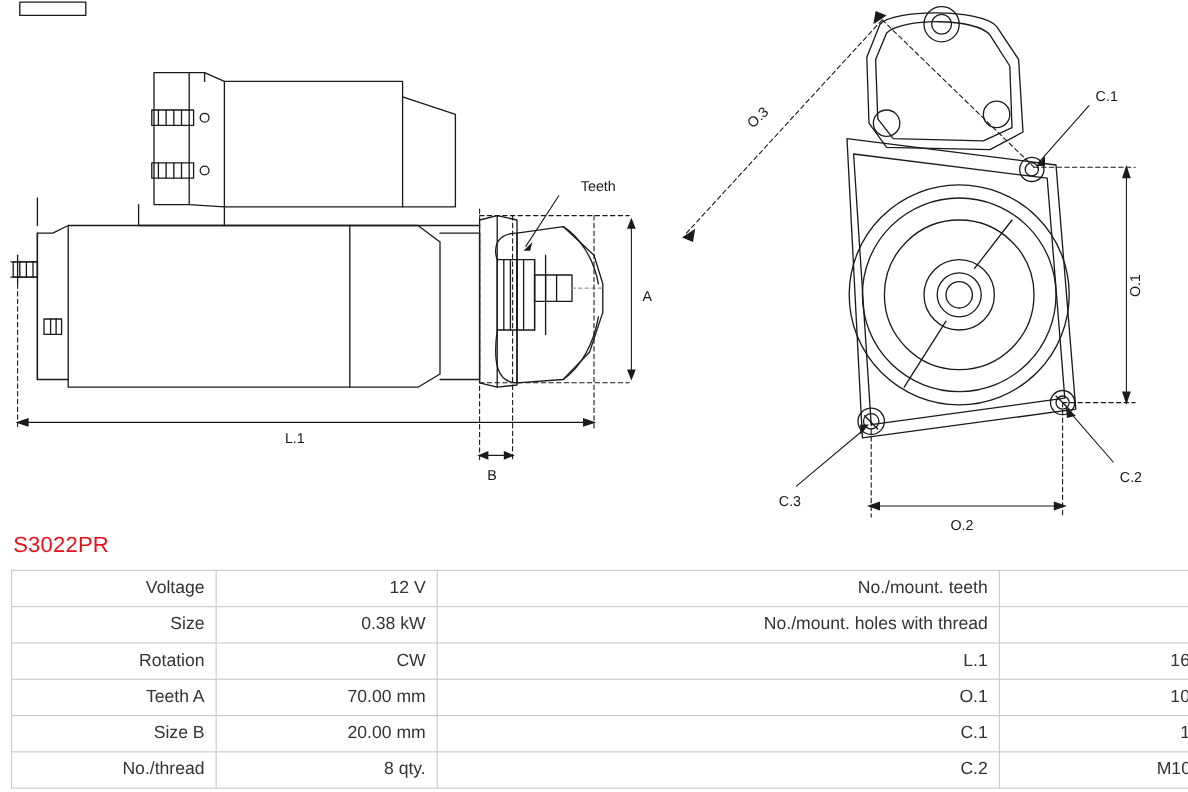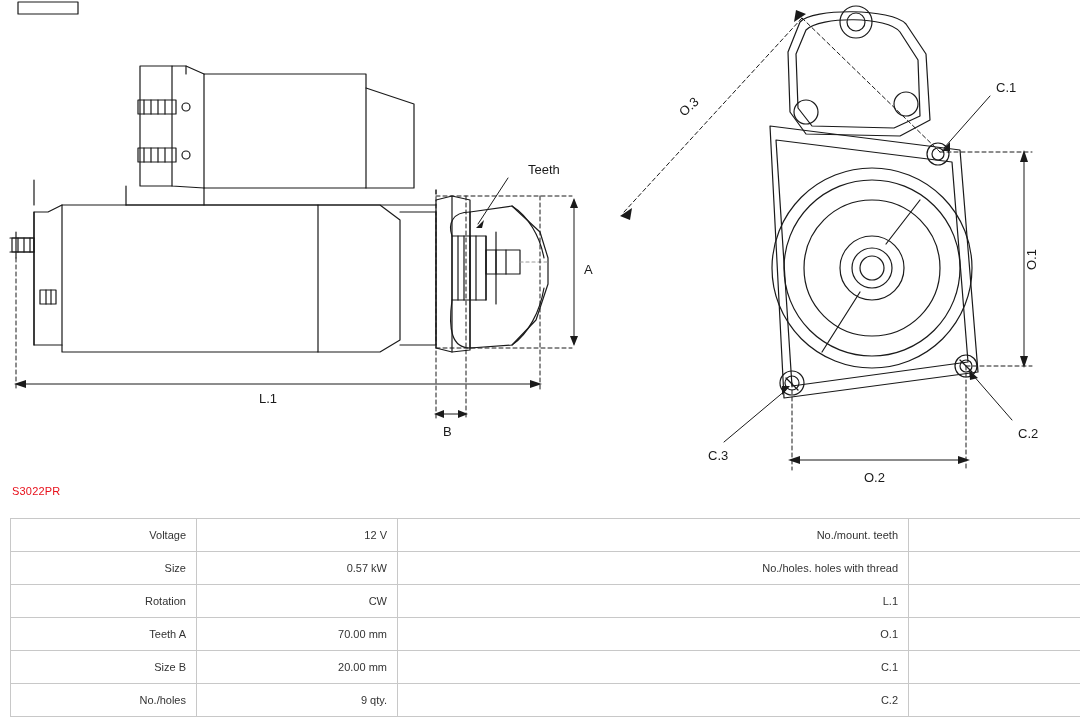--- a/index.html
+++ b/index.html
@@ -24,36 +24,36 @@
     position: absolute;
     left: 0;
     top: 0;
     width: 1080px;
     height: 490px;
   }
   .part-number {
     position: absolute;
     left: 12px;
     top: 485px;
-    font-size: 11px;
+    font-size: 20px;
     color: #e8101b;
     letter-spacing: 0.2px;
   }
   table.specs {
     position: absolute;
     left: 10px;
     top: 518px;
     width: 1060px;
     border-collapse: collapse;
     table-layout: fixed;
   }
   table.specs td {
     border: 1px solid #c8c8c8;
     height: 32px;
-    font-size: 11px;
+    font-size: 16px;
     padding: 0 10px;
     color: #333333;
     background: #ffffff;
   }
   td.lbl {
     background: #d9d9d9;
     text-align: right;
     color: #222222;
   }
   td.val {
@@ -231,22 +231,22 @@
   <table class="specs">
     <tbody>
       <tr>
         <td class="lbl c1">Voltage</td>
         <td class="val c2">12 V</td>
         <td class="lbl c3">No./mount. teeth</td>
         <td class="val c4">2 qty.</td>
       </tr>
       <tr>
         <td class="lbl c1">Size</td>
-        <td class="val c2">0.57 kW</td>
-        <td class="lbl c3">No./holes. holes with thread</td>
+        <td class="val c2">0.38 kW</td>
+        <td class="lbl c3">No./mount. holes with thread</td>
         <td class="val c4">1 qty.</td>
       </tr>
       <tr>
         <td class="lbl c1">Rotation</td>
         <td class="val c2">CW</td>
         <td class="lbl c3">L.1</td>
         <td class="val c4">169.00 mm</td>
       </tr>
       <tr>
         <td class="lbl c1">Teeth A</td>
@@ -254,21 +254,21 @@
         <td class="lbl c3">O.1</td>
         <td class="val c4">106.00 mm</td>
       </tr>
       <tr>
         <td class="lbl c1">Size B</td>
         <td class="val c2">20.00 mm</td>
         <td class="lbl c3">C.1</td>
         <td class="val c4">10.50 mm</td>
       </tr>
       <tr>
-        <td class="lbl c1">No./holes</td>
-        <td class="val c2">9 qty.</td>
+        <td class="lbl c1">No./thread</td>
+        <td class="val c2">8 qty.</td>
         <td class="lbl c3">C.2</td>
         <td class="val c4">M10x1.5 mm</td>
       </tr>
     </tbody>
   </table>
 
 </div>
 
 </body></html>

